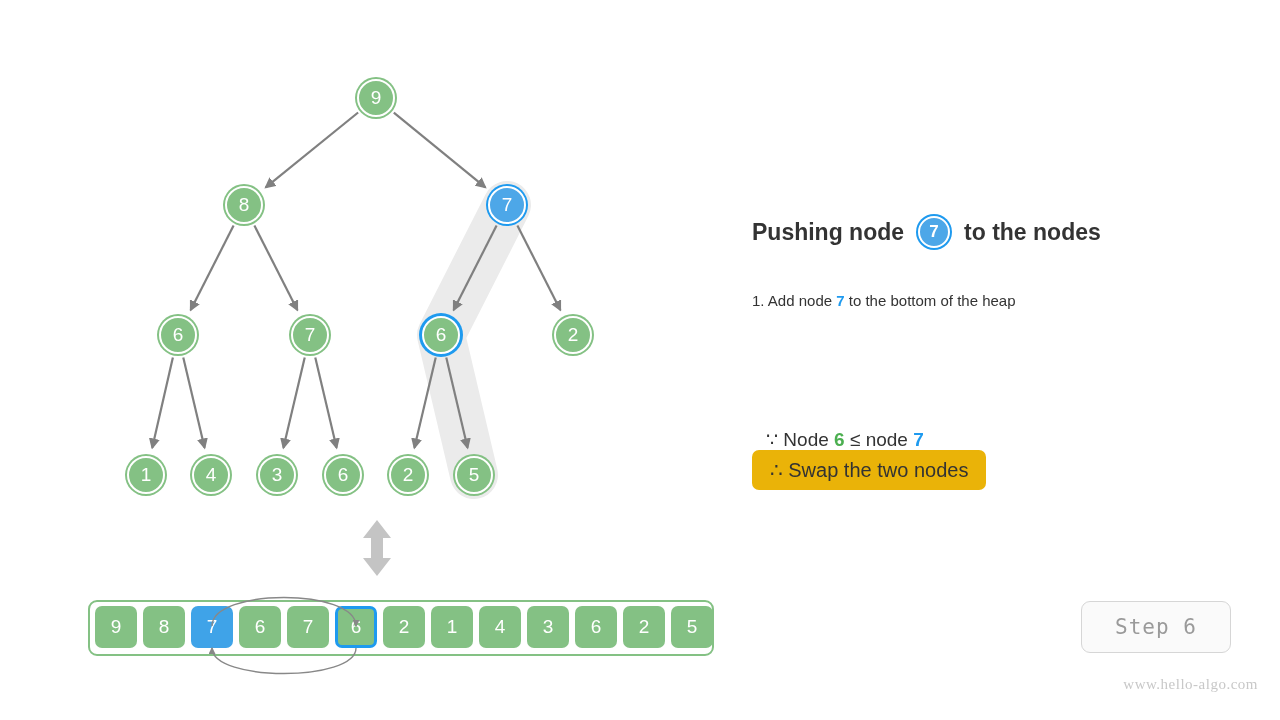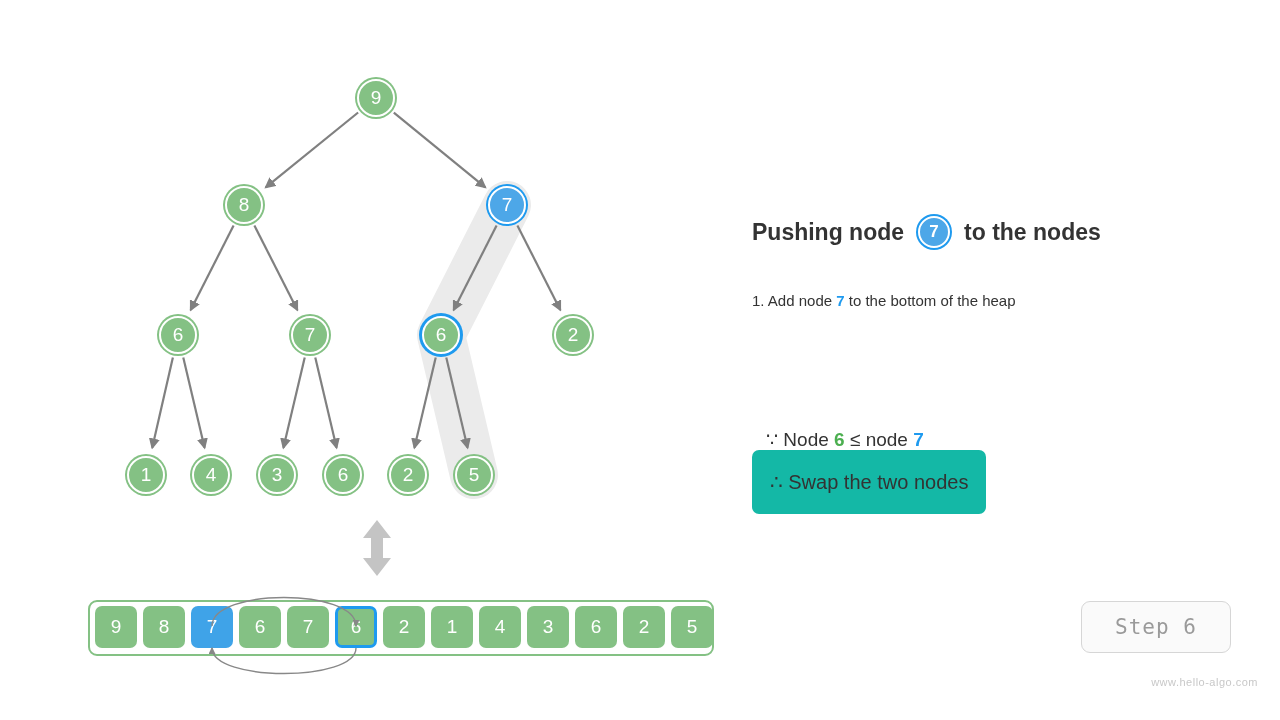--- a/index.html
+++ b/index.html
@@ -92,22 +92,22 @@
   }
   .step-line{
     position:absolute;left:0;
     font-size:15px;color:#333333;white-space:nowrap;
   }
   #step-1{top:292px;}
   #step-2{top:345px;}
   #reason-1{top:404px;left:14px;font-size:19px;margin-top:24px;}
   #reason-2-wrap{
     position:absolute;left:0;top:450px;
-    background:#14b8a6;border-radius:7px;
-    padding:20px 18px;
+    background:#eab308;border-radius:7px;
+    padding:8px 18px;
   }
   #reason-2{font-size:20px;color:#333333;white-space:nowrap;}
   .num-green{color:#4CAF50;font-weight:bold;}
   .num-blue{color:#1E9AEF;font-weight:bold;}
 
   #step-badge{
     position:absolute;left:1081px;top:601px;
     width:150px;height:52px;
     box-sizing:border-box;
     border:1.5px solid #d6d6d6;
@@ -115,22 +115,22 @@
     background:#fafafa;
     display:flex;align-items:center;justify-content:center;
     color:#9a9a9a;
     font-family:"DejaVu Sans Mono", monospace;
     font-size:21px;font-weight:normal;
     letter-spacing:1px;
   }
   #watermark{
     position:absolute;right:22px;top:676px;
     color:#c8c8c8;
-    font-family:Liberation Sans, sans-serif;
-    font-size:11px;
+    font-family:Liberation Serif, serif;
+    font-size:15px;
     letter-spacing:0.5px;
   }
 </style>
 </head>
 <body>
 
 <div id="stage">
 
   <div id="tree-area">
     <svg id="tree-svg" width="720" height="560">

